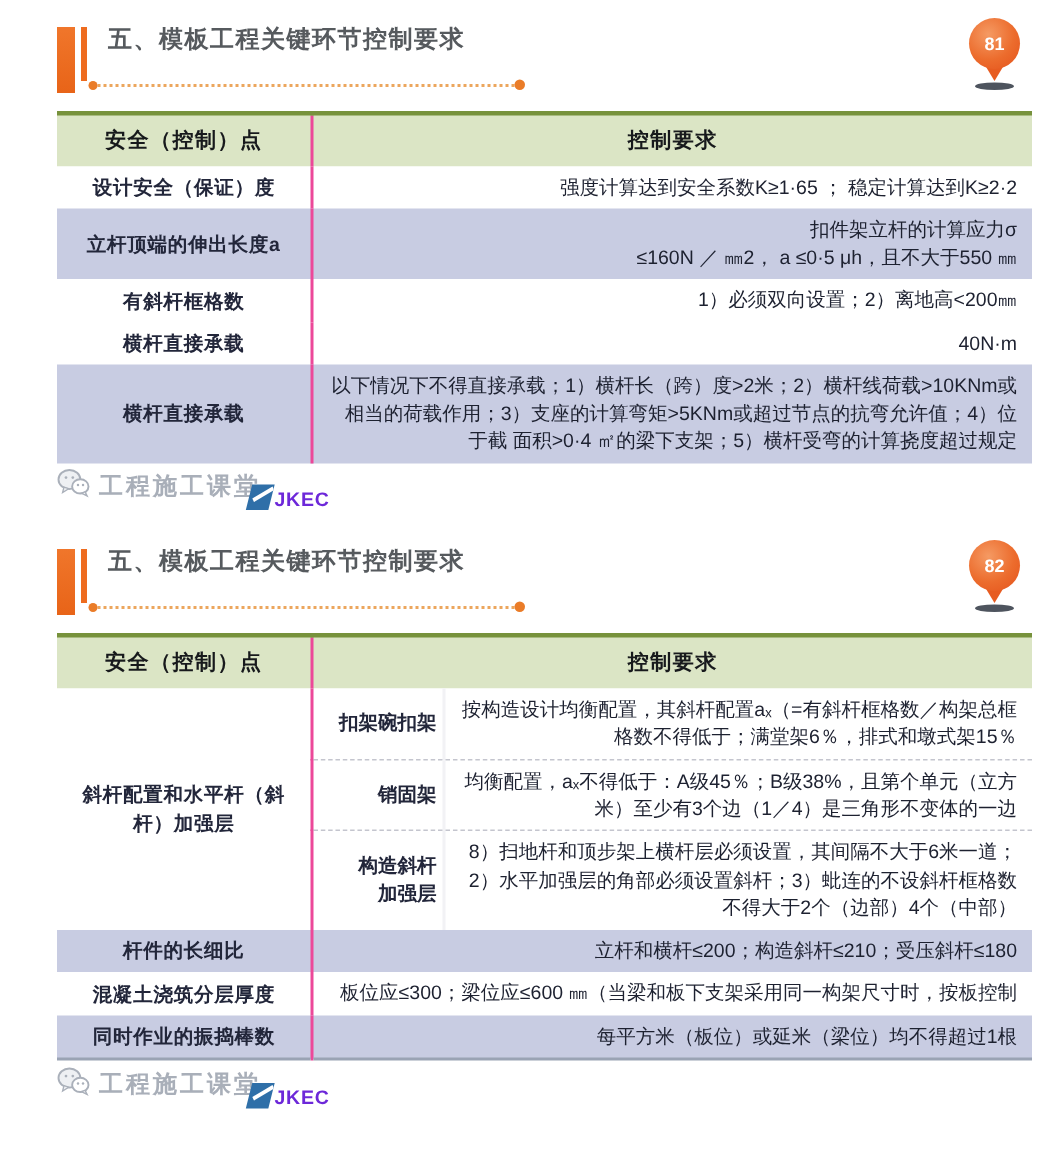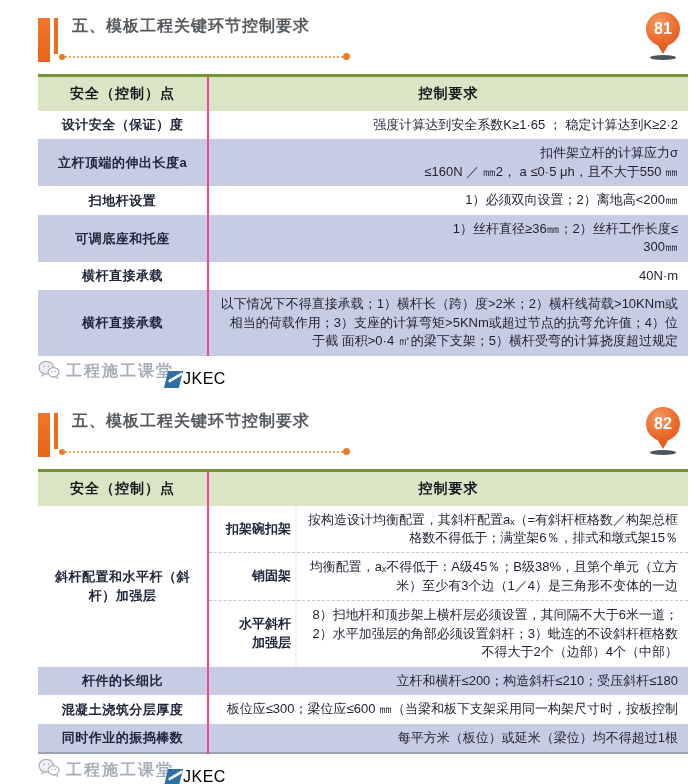--- a/index.html
+++ b/index.html
@@ -32,21 +32,21 @@
   }
   .dotline::before { left: -3px; width: 6px; height: 6px; top: -2px; }
   .dotline::after  { right: -4px; }
 
   
   .pin { position: absolute; top: -4px; right: 6px; width: 42px; text-align: center; }
   .pin-circle {
     width: 34px; height: 34px; margin: 0 auto; border-radius: 50%;
     background: radial-gradient(circle at 38% 32%, #f59a63 0%, #ec6c2d 55%, #e4521b 100%);
     display: flex; align-items: center; justify-content: center;
-    color: #fff; font-size: 16px; font-weight: bold; position: relative; z-index: 2;
+    color: #fff; font-size: 12px; font-weight: bold; position: relative; z-index: 2;
   }
   .pin-tip {
     width: 0; height: 0; margin: -7px auto 0;
     border-left: 9px solid transparent; border-right: 9px solid transparent;
     border-top: 15px solid #e75c21;
   }
   .pin-shadow { width: 26px; height: 5px; margin: 1px auto 0; border-radius: 50%; background: #4e545e; }
 
   
   table.ctl-table {
@@ -88,21 +88,21 @@
   }
   .wm-logo { position: relative; display: flex; align-items: flex-end; margin-left: -14px; margin-top: 14px; }
   .wm-logo-shape {
     width: 15px; height: 17px; background: #2f6fa8; transform: skewX(-14deg);
     margin-right: 2px; position: relative; overflow: hidden;
   }
   .wm-logo-shape::after {
     content: ""; position: absolute; left: 2px; top: 5px; width: 14px; height: 3px;
     background: #ffffff; transform: rotate(-35deg);
   }
-  .wm-logo-text { font-size: 16px; font-weight: normal; color: #000000; letter-spacing: 0.5px; }
+  .wm-logo-text { font-size: 13px; font-weight: bold; color: #6d28d9; letter-spacing: 0.5px; }
 </style>
 </head>
 <body>
 
 <div class="page">
 
   <section class="slide slide-1">
     <div class="s-header">
       <div class="bars">
         <div class="bar-thick"></div>
@@ -134,27 +134,22 @@
         <tr class="whit">
           <td class="pt col-gap">设计安全（保证）度</td>
           <td class="rq">强度计算达到安全系数K≥1·65 ； 稳定计算达到K≥2·2</td>
         </tr>
         <tr class="lav">
           <td class="pt col-gap">立杆顶端的伸出长度a</td>
           <td class="rq">扣件架立杆的计算应力σ
 ≤160N ／ ㎜2， a ≤0·5 μh，且不大于550 ㎜</td>
         </tr>
         <tr class="whit">
-          <td class="pt col-gap">扫地杆设置</td>
+          <td class="pt col-gap">有斜杆框格数</td>
           <td class="rq">1）必须双向设置；2）离地高&lt;200㎜</td>
-        </tr>
-        <tr class="lav">
-          <td class="pt col-gap">可调底座和托座</td>
-          <td class="rq">1）丝杆直径≥36㎜；2）丝杆工作长度≤
-300㎜</td>
         </tr>
         <tr class="whit">
           <td class="pt col-gap">横杆直接承载</td>
           <td class="rq">40N·m</td>
         </tr>
         <tr class="lav">
           <td class="pt col-gap">横杆直接承载</td>
           <td class="rq">以下情况下不得直接承载；1）横杆长（跨）度&gt;2米；2）横杆线荷载&gt;10KNm或相当的荷载作用；3）支座的计算弯矩&gt;5KNm或超过节点的抗弯允许值；4）位于截 面积&gt;0·4 ㎡的梁下支架；5）横杆受弯的计算挠度超过规定</td>
         </tr>
       </tbody>
@@ -214,21 +209,21 @@
         <tr class="whit">
           <td class="pt col-gap" rowspan="3">斜杆配置和水平杆（斜杆）加强层</td>
           <td class="sub" style="white-space:pre-line">扣架碗扣架</td>
           <td class="rq">按构造设计均衡配置，其斜杆配置aₓ（=有斜杆框格数／构架总框格数不得低于；满堂架6％，排式和墩式架15％</td>
         </tr>
         <tr class="whit subsep">
           <td class="sub" style="white-space:pre-line">销固架</td>
           <td class="rq">均衡配置，aₓ不得低于：A级45％；B级38%，且第个单元（立方米）至少有3个边（1／4）是三角形不变体的一边</td>
         </tr>
         <tr class="whit subsep">
-          <td class="sub" style="white-space:pre-line">水平斜杆
+          <td class="sub" style="white-space:pre-line">构造斜杆
 加强层</td>
           <td class="rq">8）扫地杆和顶步架上横杆层必须设置，其间隔不大于6米一道；2）水平加强层的角部必须设置斜杆；3）蚍连的不设斜杆框格数不得大于2个（边部）4个（中部）</td>
         </tr>
         <tr class="lav">
           <td class="pt col-gap">杆件的长细比</td>
           <td class="rq" colspan="2">立杆和横杆≤200；构造斜杆≤210；受压斜杆≤180</td>
         </tr>
         <tr class="whit">
           <td class="pt col-gap">混凝土浇筑分层厚度</td>
           <td class="rq" colspan="2">板位应≤300；梁位应≤600 ㎜（当梁和板下支架采用同一构架尺寸时，按板控制</td>

